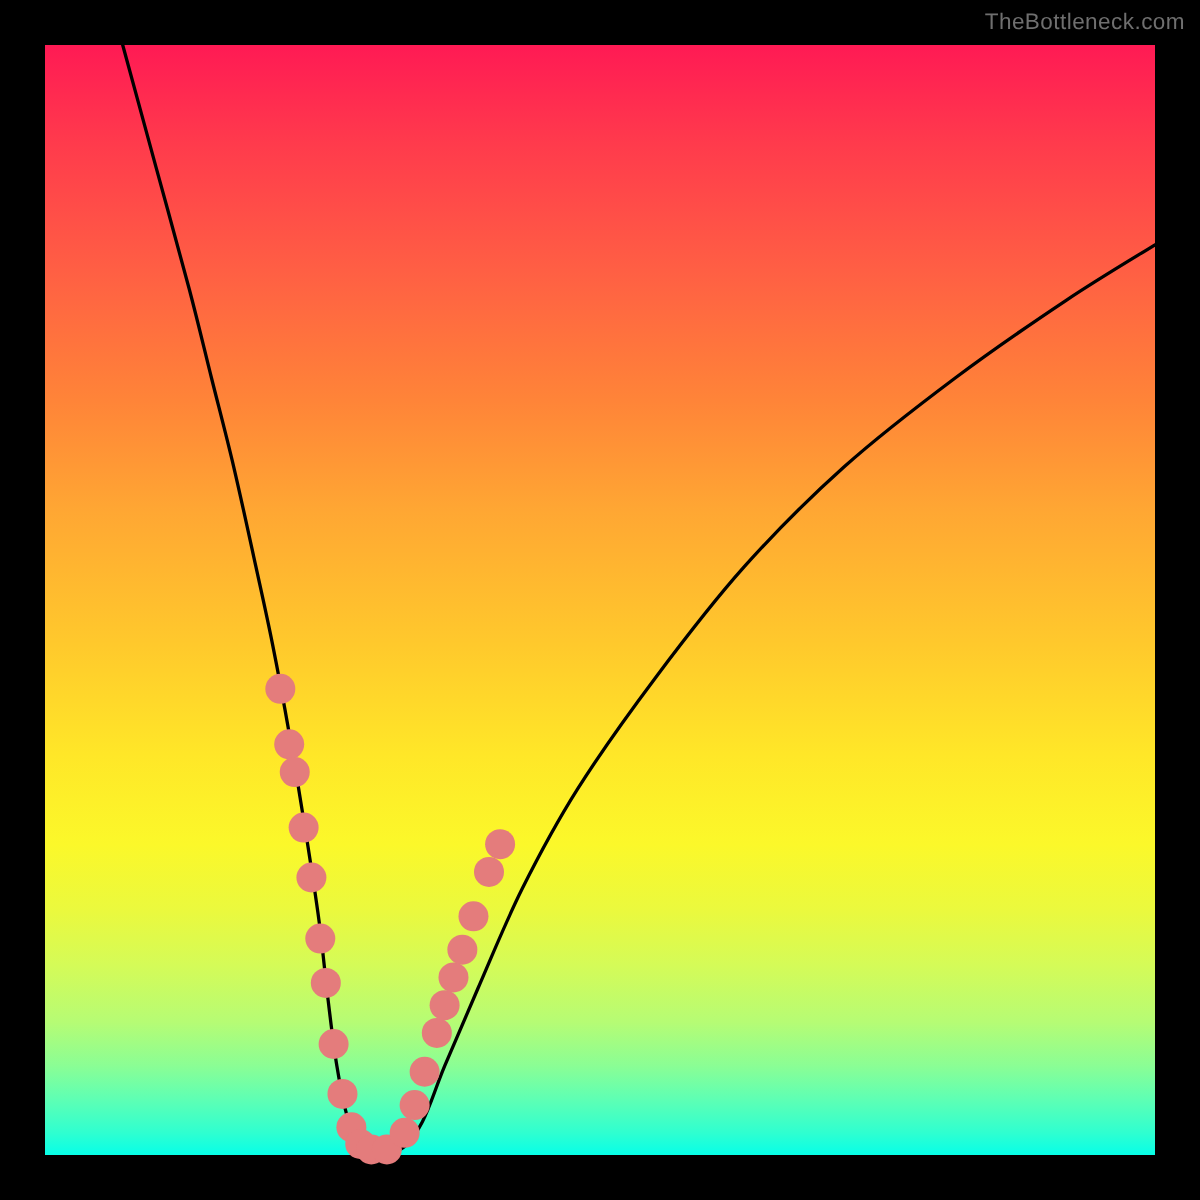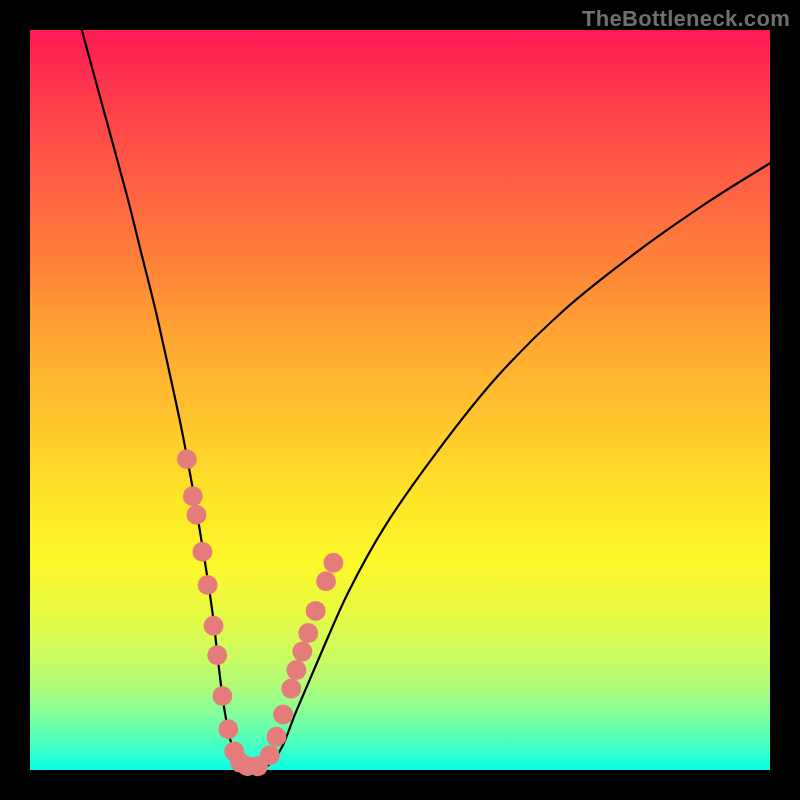--- a/index.html
+++ b/index.html
@@ -32,23 +32,23 @@
       #8afe95 92%,
       #5effb4 95%,
       #2fffd0 98%,
       #07ffe8 100%);
   }
   .watermark {
     position: absolute;
     top: 6px;
     right: 10px;
     color: #6f6f6f;
-    font-size: 22px;
+    font-size: 15px;
     letter-spacing: 0.3px;
-    font-weight: 700;
+    font-weight: 400;
   }
   svg.plot {
     position: absolute;
     left: 30px;
     top: 30px;
     width: 740px;
     height: 740px;
     overflow: visible;
   }
   .curve {

